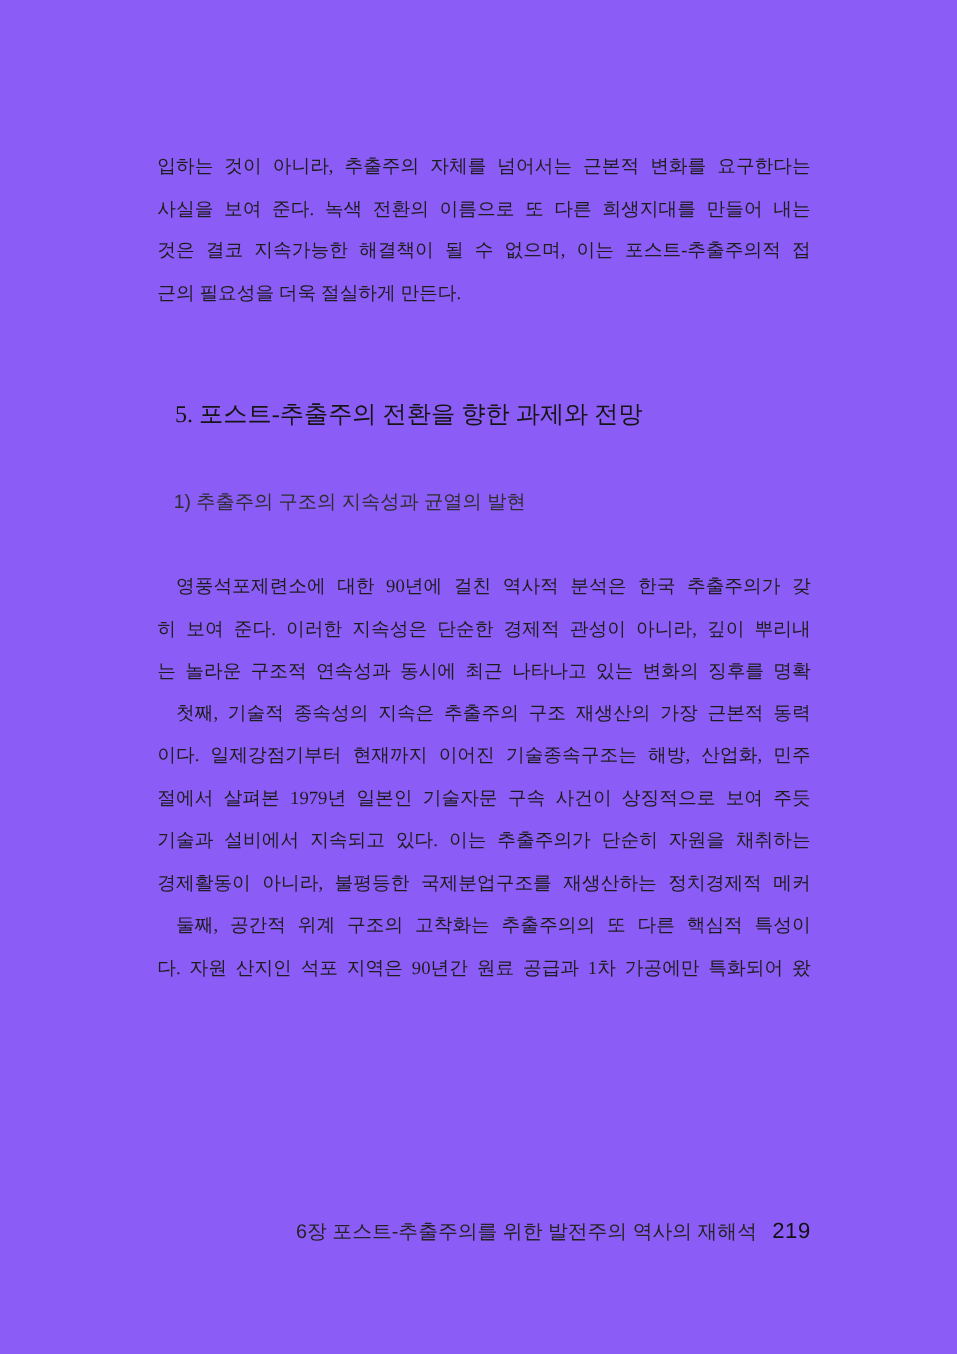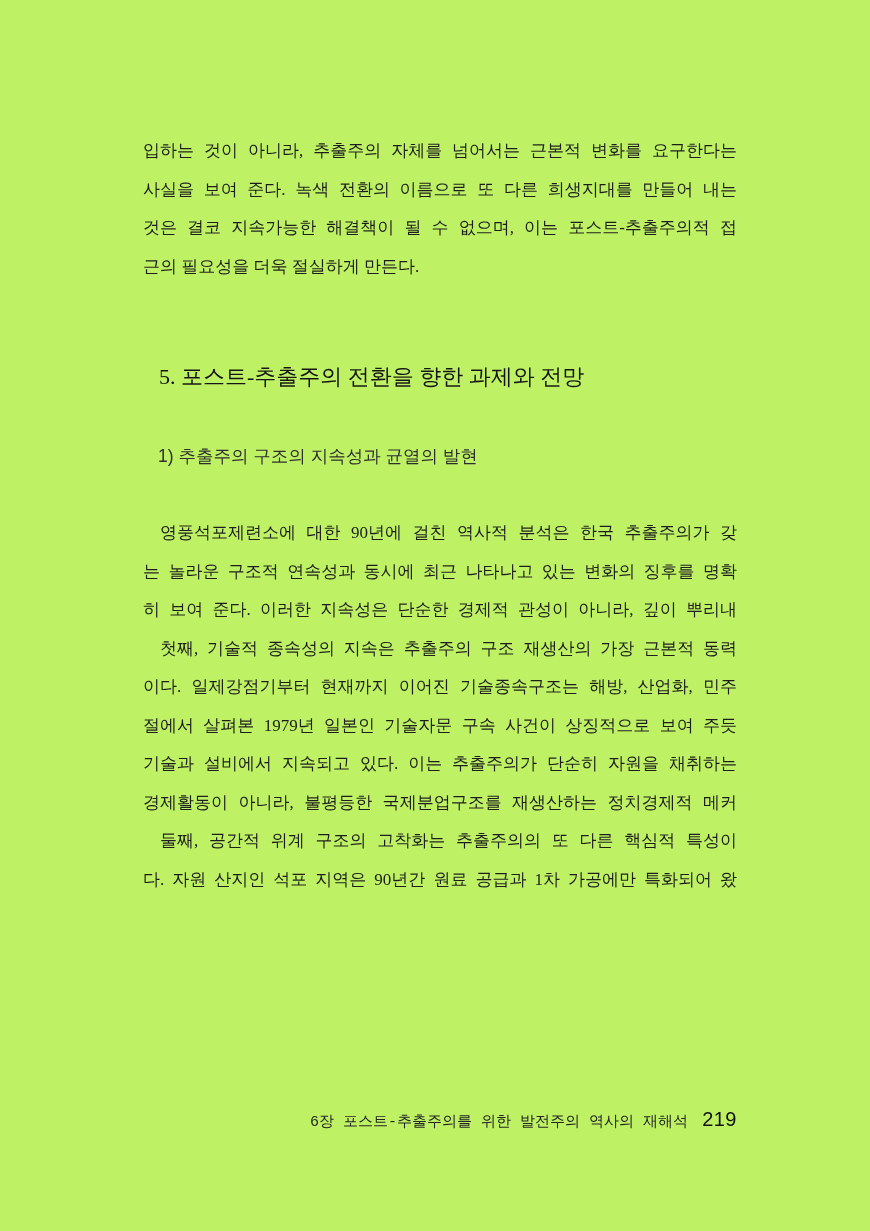--- a/index.html
+++ b/index.html
@@ -4,21 +4,21 @@
 <style>
   html, body {
     margin: 0;
     padding: 0;
     background: #ffffff;
   }
   .page {
     position: relative;
     width: 870px;
     height: 1231px;
-    background: #bef264;
+    background: #8b5cf6;
     font-family: "Liberation Serif", serif;
     color: #1d1d1d;
     overflow: hidden;
   }
   .col {
     position: absolute;
     left: 143px;
     width: 594px;
   }
   
@@ -68,22 +68,22 @@
     position: absolute;
     top: 1104px;
     left: 143px;
     width: 594px;
     display: flex;
     justify-content: flex-end;
     align-items: baseline;
     gap: 14px;
   }
   .footer-title {
-    font-family: Liberation Mono, monospace;
-    font-size: 15px;
+    font-family: Liberation Sans, sans-serif;
+    font-size: 18px;
     line-height: 30px;
     color: #242424;
   }
   .page-num {
     font-family: "Liberation Sans", sans-serif;
     font-size: 20px;
     line-height: 30px;
     font-weight: 500;
     color: #111111;
     letter-spacing: 0.5px;
@@ -101,22 +101,22 @@
     <div class="line end">근의 필요성을 더욱 절실하게 만든다.</div>
   </section>
 
   <h2 class="heading">5. 포스트-추출주의 전환을 향한 과제와 전망</h2>
 
   <h3 class="subheading">1) 추출주의 구조의 지속성과 균열의 발현</h3>
 
   <section class="col bodyflow">
 
     <div class="line ind">영풍석포제련소에 대한 90년에 걸친 역사적 분석은 한국 추출주의가 갖</div>
+    <div class="line">히 보여 준다. 이러한 지속성은 단순한 경제적 관성이 아니라, 깊이 뿌리내</div>
     <div class="line">는 놀라운 구조적 연속성과 동시에 최근 나타나고 있는 변화의 징후를 명확</div>
-    <div class="line">히 보여 준다. 이러한 지속성은 단순한 경제적 관성이 아니라, 깊이 뿌리내</div>
 
     <div class="line ind">첫째, 기술적 종속성의 지속은 추출주의 구조 재생산의 가장 근본적 동력</div>
     <div class="line">이다. 일제강점기부터 현재까지 이어진 기술종속구조는 해방, 산업화, 민주</div>
     <div class="line">절에서 살펴본 1979년 일본인 기술자문 구속 사건이 상징적으로 보여 주듯</div>
     <div class="line">기술과 설비에서 지속되고 있다. 이는 추출주의가 단순히 자원을 채취하는</div>
     <div class="line">경제활동이 아니라, 불평등한 국제분업구조를 재생산하는 정치경제적 메커</div>
 
     <div class="line ind">둘째, 공간적 위계 구조의 고착화는 추출주의의 또 다른 핵심적 특성이</div>
     <div class="line">다. 자원 산지인 석포 지역은 90년간 원료 공급과 1차 가공에만 특화되어 왔</div>
   </section>

